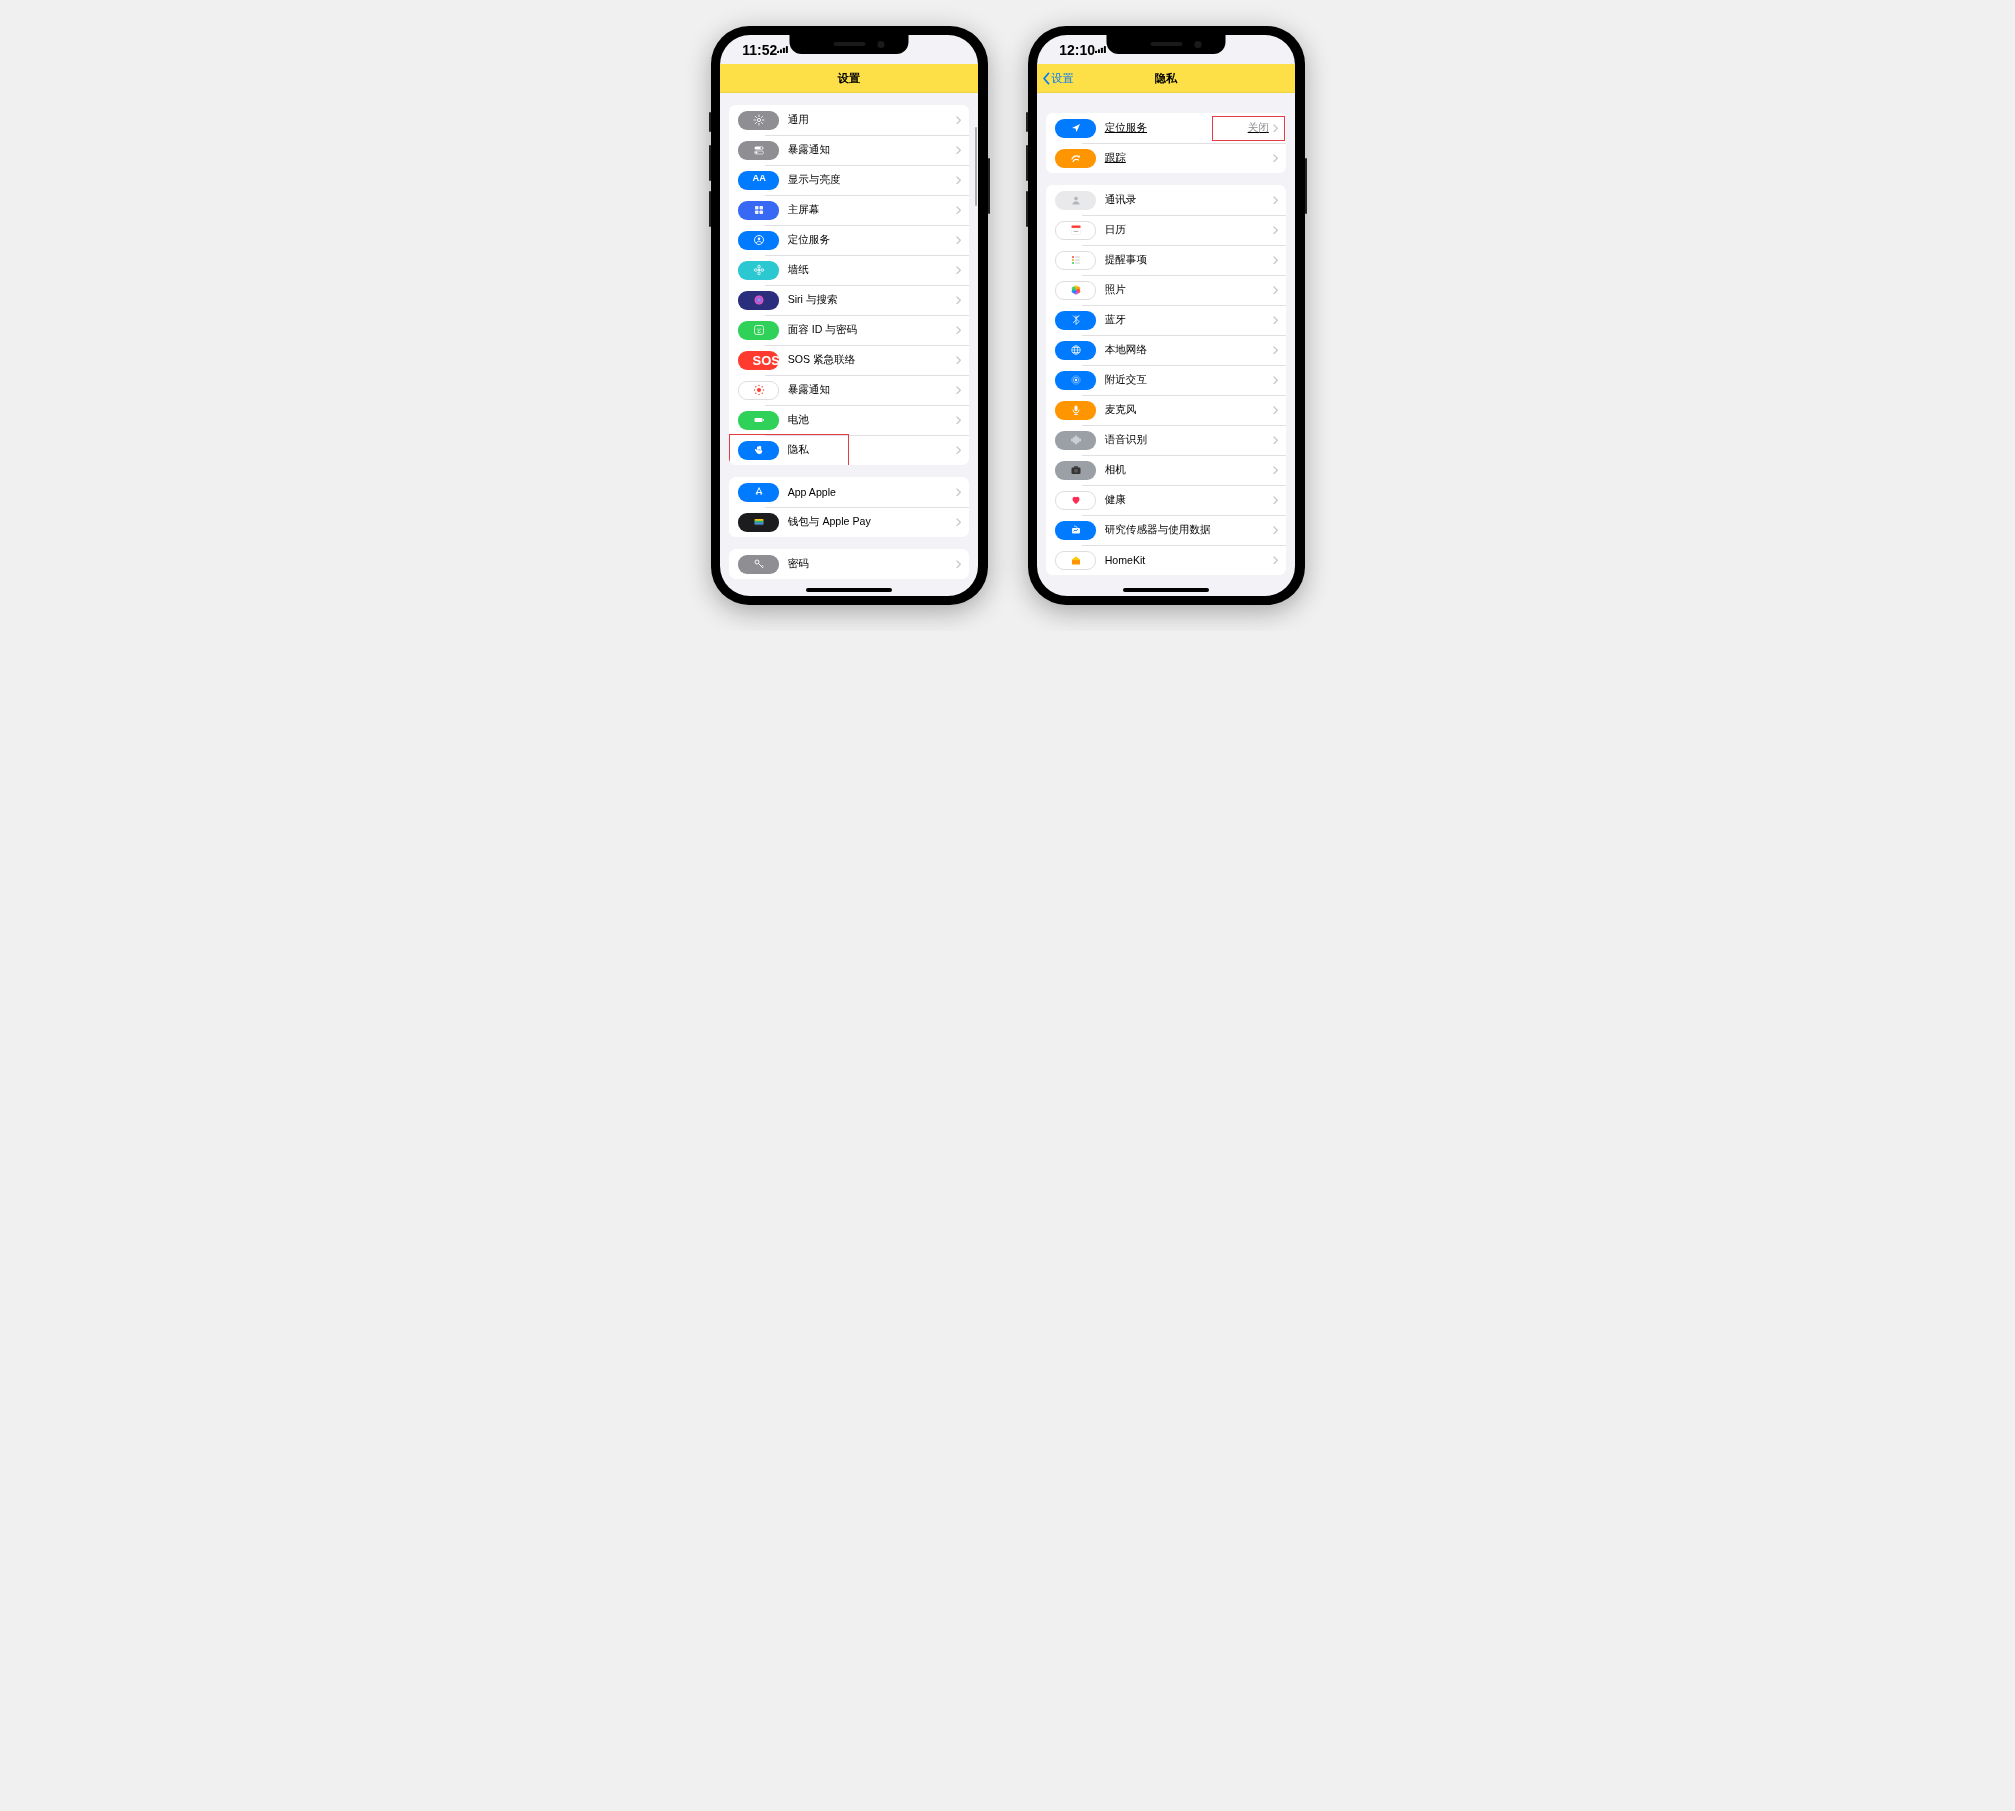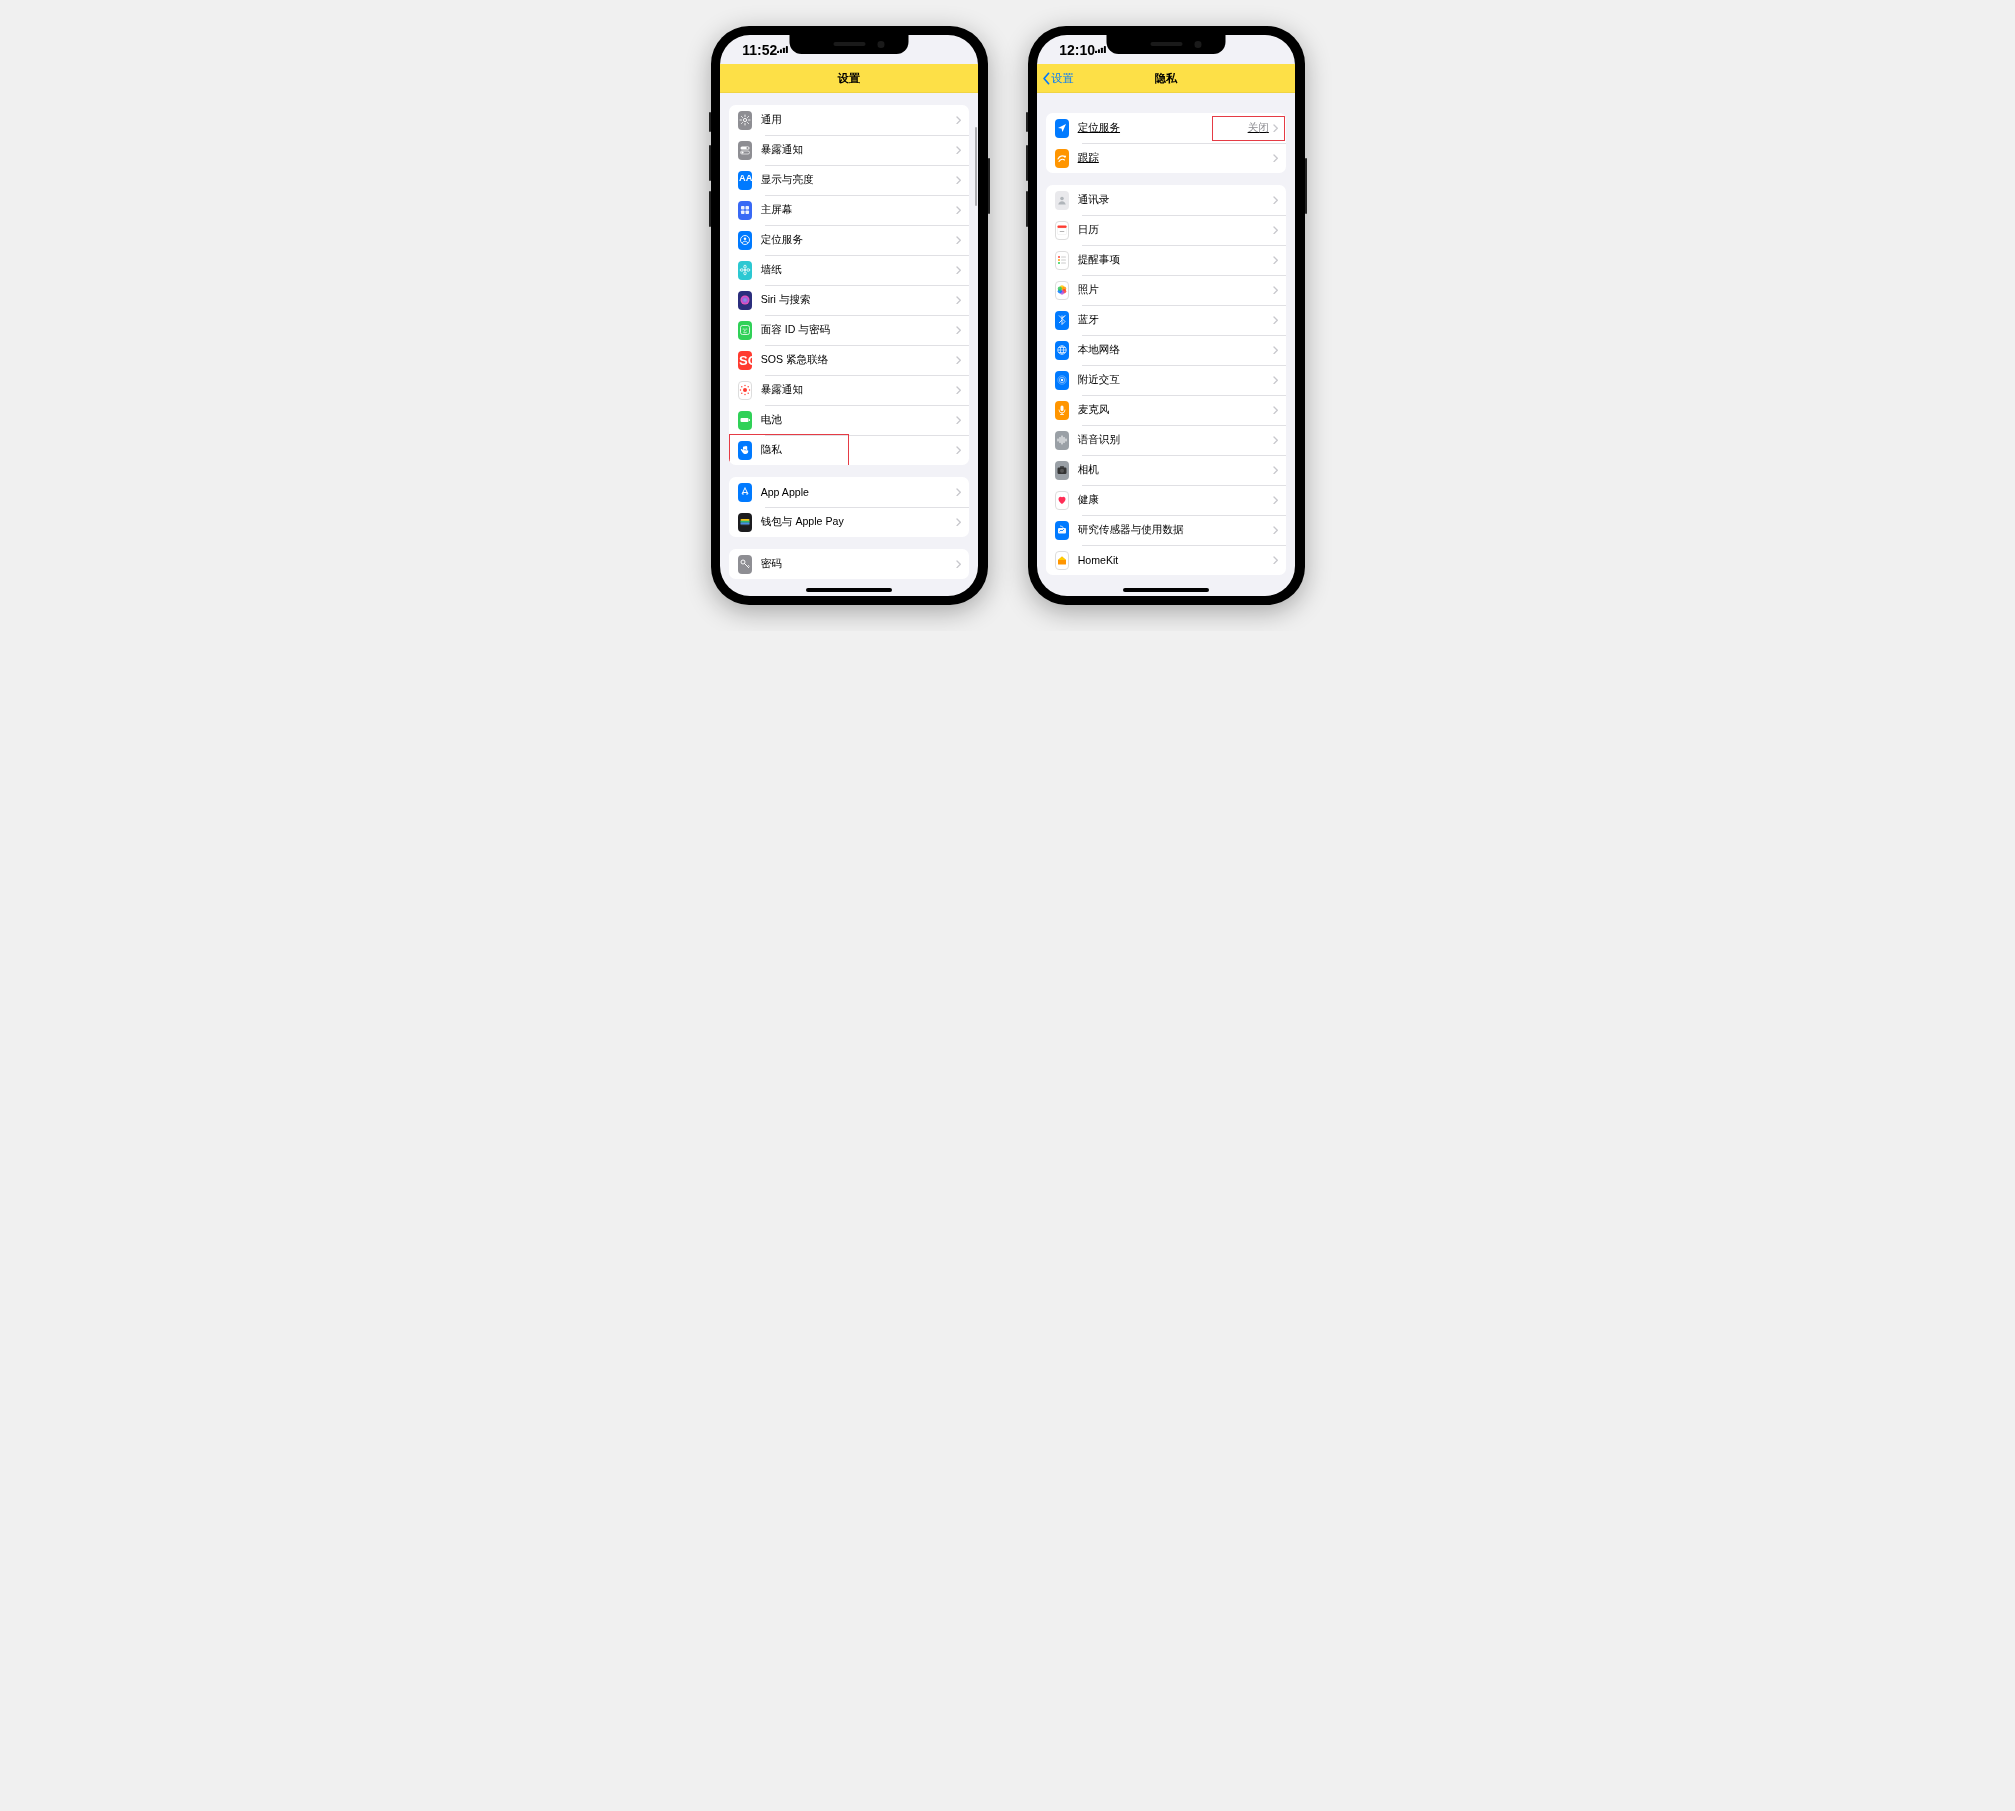--- a/index.html
+++ b/index.html
@@ -128,23 +128,23 @@
   .row + .row::before {
     content: "";
     position: absolute;
     top: 0;
     left: 36px;
     right: 0;
     height: 0.3px;
     background: #e0e0e4;
   }
   .icon {
-    width: 14px;
+    width: 41px;
     height: 19px;
-    border-radius: 4px;
+    border-radius: 9px;
     margin-right: 8.6px;
     flex-shrink: 0;
     display: flex;
     align-items: center;
     justify-content: center;
     color: #fff;
   }
   .icon svg, .icon span.glyph { width: 12px; height: 12px; }
   .icon .glyph { font-size: 10px; line-height: 1; }
   .row-label {

